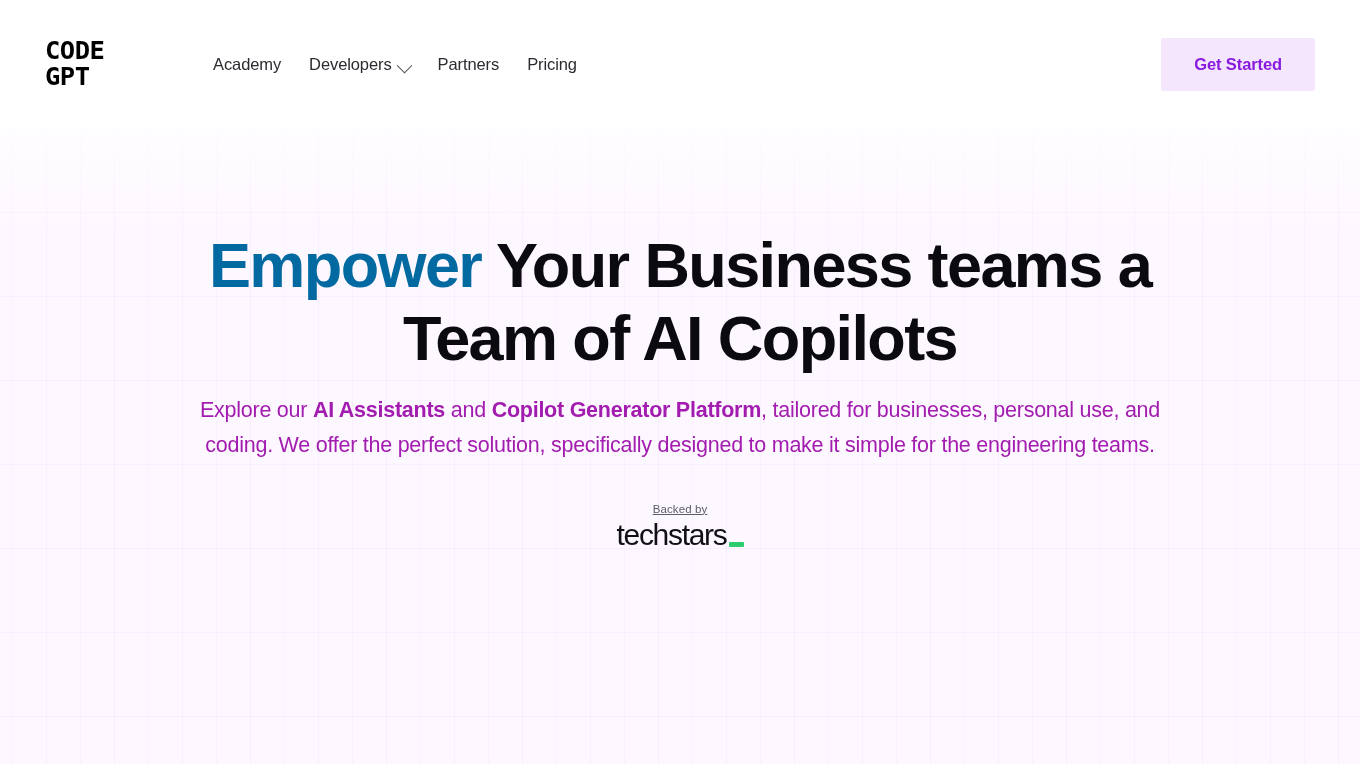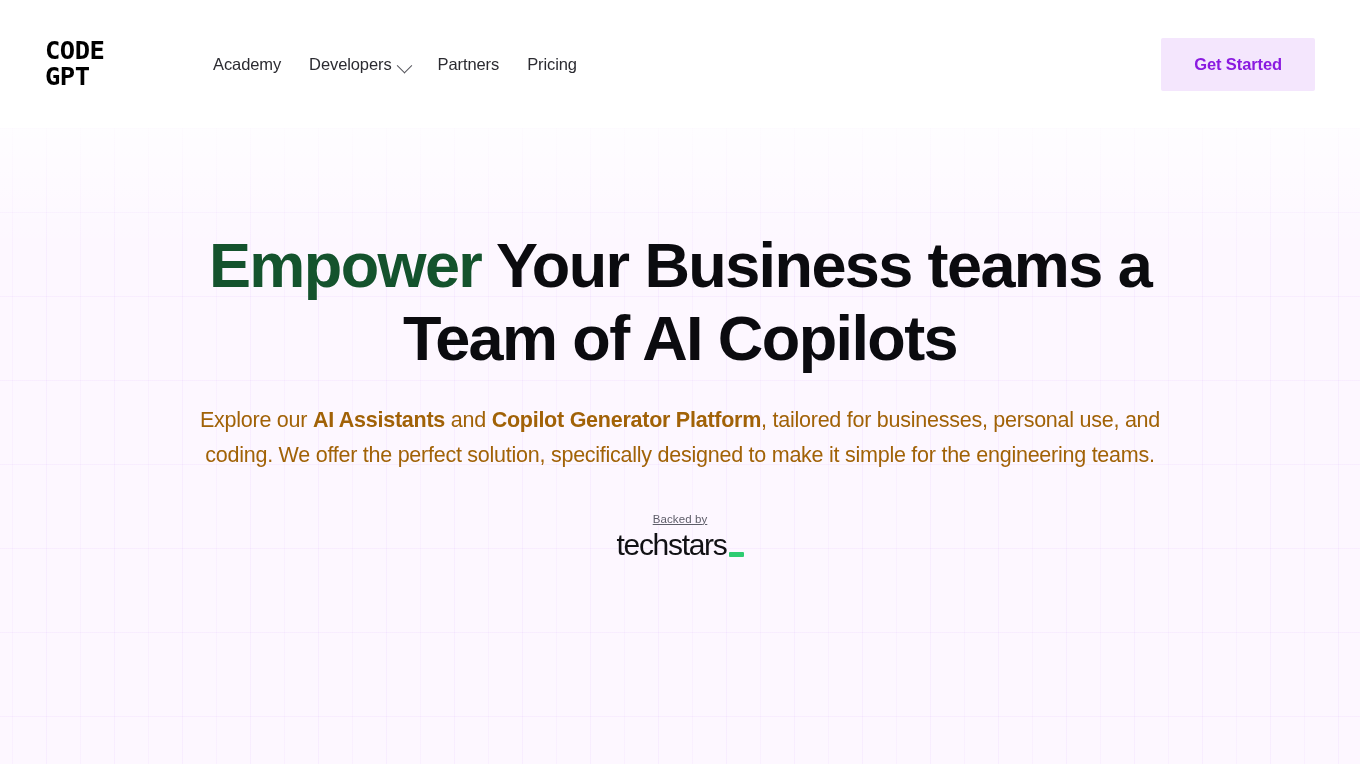--- a/index.html
+++ b/index.html
@@ -112,27 +112,27 @@
   }
   .headline{
     font-size:63px;
     line-height:1.16;
     font-weight:700;
     letter-spacing:-1.6px;
     color:#0b0b0f;
     max-width:960px;
     margin:0 auto;
   }
-  .headline .accent{ color:#14532d; }
+  .headline .accent{ color:#0369a1; }
   .subhead{
-    margin:28px auto 0;
+    margin:18px auto 0;
     max-width:1000px;
     font-size:21.5px;
     line-height:1.62;
-    color:#a16207;
+    color:#a21caf;
     letter-spacing:-0.25px;
   }
   .subhead b{ font-weight:700; }
   .cta-row{
     margin-top:36px;
     display:flex;
     justify-content:center;
     gap:21px;
   }
   .btn-primary{

